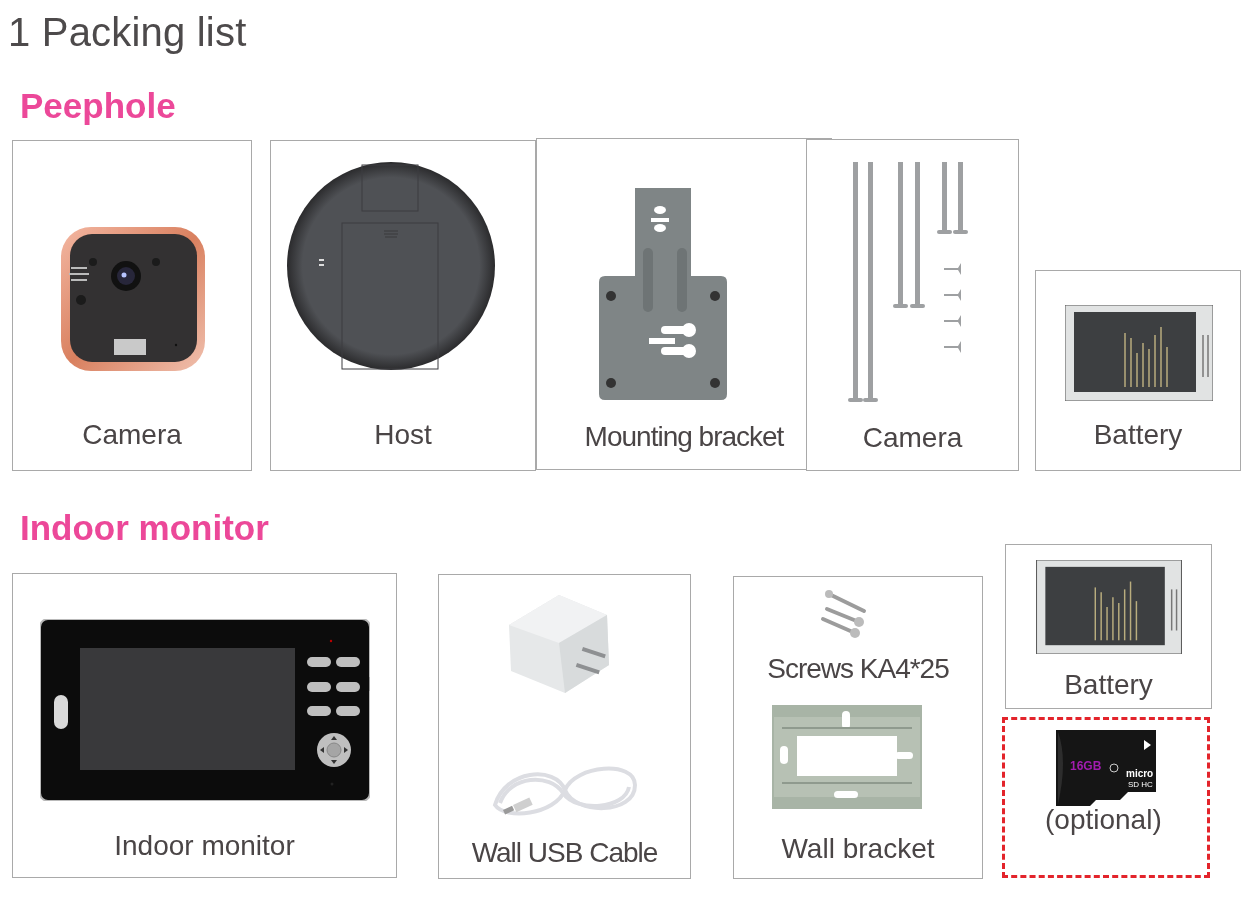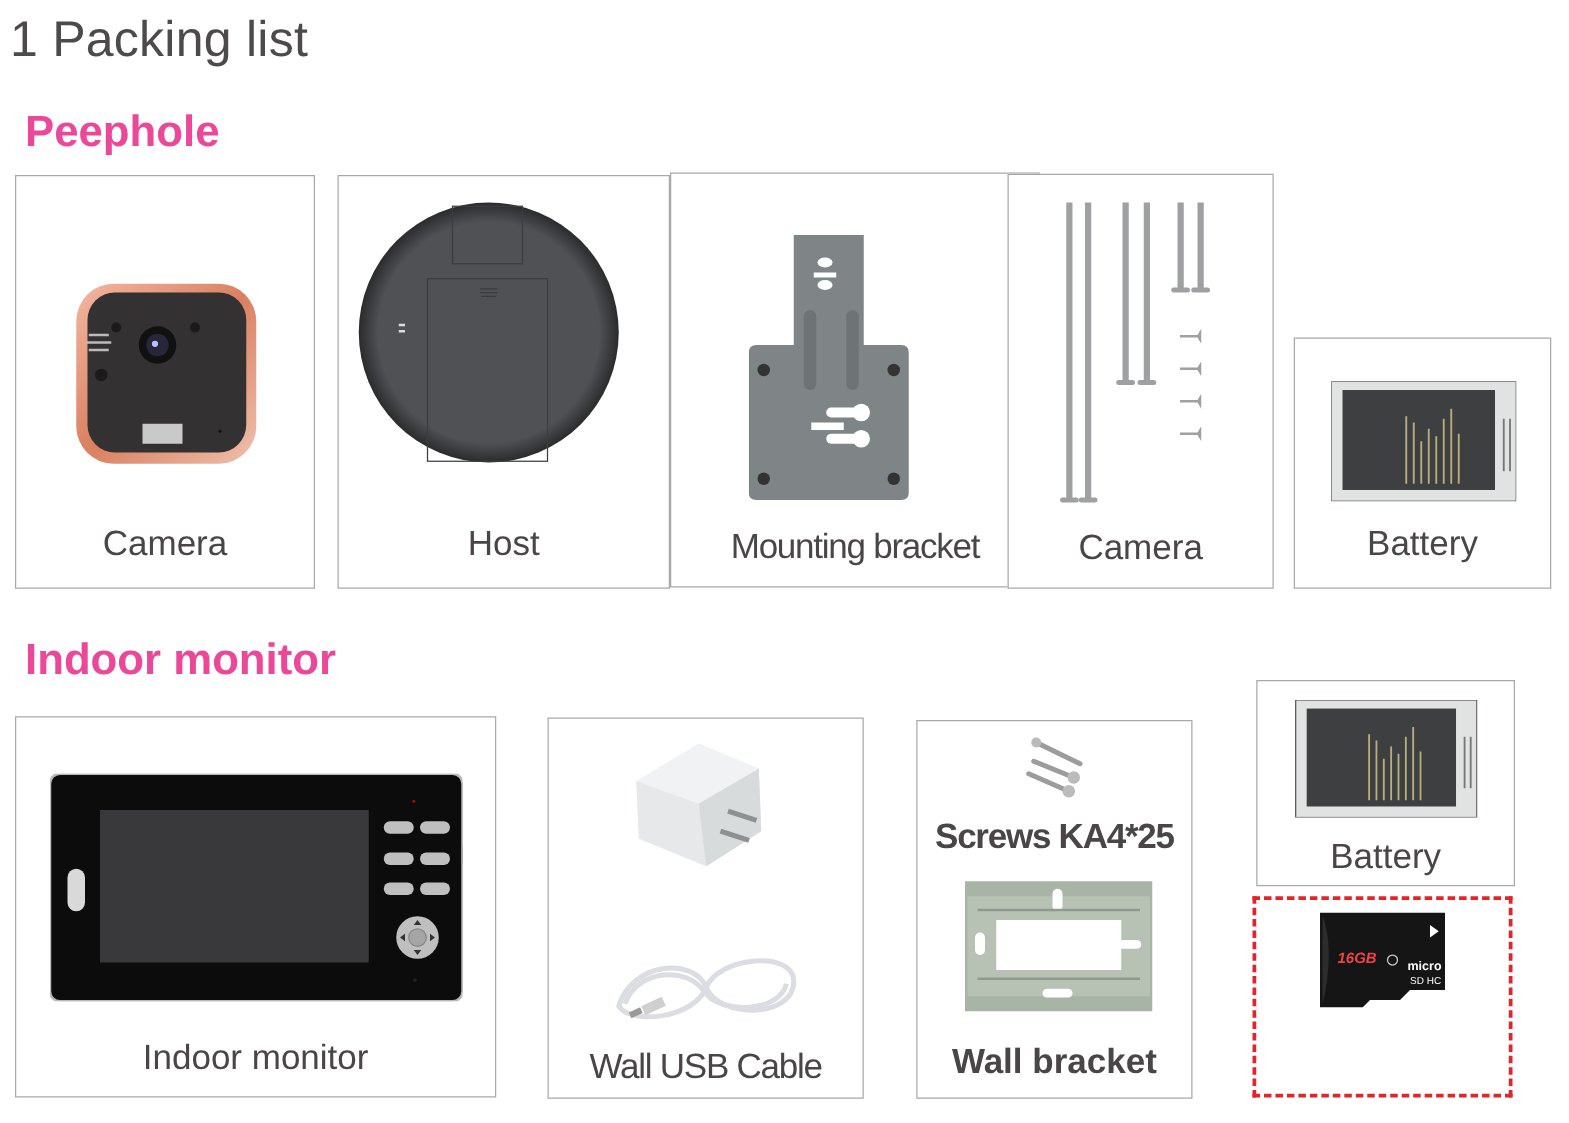--- a/index.html
+++ b/index.html
@@ -190,21 +190,21 @@
         <path d="M10 40 C20 5, 70 0, 80 25 C90 50, 150 50, 150 20 C150 -5, 90 0, 80 25 C70 50, 20 55, 10 40 Z"></path>
         <path d="M15 38 C25 10, 65 8, 78 28 C92 48, 140 44, 144 22"></path>
       </g>
       <rect x="28" y="40" width="18" height="8" fill="#cfcfcf" transform="rotate(-25 28 40)"></rect>
       <rect x="18" y="45" width="10" height="5" fill="#9a9a9a" transform="rotate(-25 18 45)"></rect>
     </svg>
   </div>
   <div class="label tight" style="top:262px;">Wall USB Cable</div>
 </div>
 
-<div class="box" style="left:733px; top:576px; width:221px; height:303px;font-weight:bold;">
+<div class="box" style="left:733px; top:576px; width:250px; height:303px;">
   <div class="pic" style="left:85px; top:12px;">
     <svg width="55" height="55" viewBox="0 0 55 55">
       <g stroke="#9c9c9c" stroke-width="4" stroke-linecap="round">
         <line x1="10" y1="5" x2="45" y2="22"></line>
         <line x1="8" y1="20" x2="40" y2="33"></line>
         <line x1="4" y1="30" x2="36" y2="44"></line>
       </g>
       <circle cx="40" cy="33" r="5" fill="#bbb"></circle>
         <circle cx="36" cy="44" r="5" fill="#bbb"></circle>
         <circle cx="10" cy="5" r="4" fill="#bbb"></circle>
@@ -250,19 +250,20 @@
 </div>
 
 <div class="box dashed" style="left:1002px; top:717px; width:208px; height:161px;">
   <div class="pic" style="left:51px; top:10px; width:100px; height:76px;">
     <svg width="100" height="76" viewBox="0 0 100 76">
       <path d="M0 0 H100 V62 H72 L64 70 H40 L34 76 H0 Z" fill="#151515"></path>
       <path d="M2 2 Q12 30 2 74 Z" fill="#2d2d2d"></path>
       <path d="M88 10 l7 5 l-7 5 z" fill="#fff"></path>
       <circle cx="58" cy="38" r="4" fill="none" stroke="#ccc" stroke-width="1"></circle>
     </svg>
-    <span style="position:absolute; left:14px; top:29px; font-size:12px; font-weight:bold; color:#ef4444;font-style:italic;">16GB</span>
+    <span style="position:absolute; left:14px; top:29px; font-size:12px; font-weight:bold; color:#a21caf;">16GB</span>
     <span style="position:absolute; left:70px; top:38px; font-size:10px; font-weight:bold; color:#fff;text-align:center;">micro</span>
     <span style="position:absolute; left:72px; top:50px; font-size:8px; color:#fff;">SD HC</span>
   </div>
   <div class="label" style="top:86px; left:40px; text-align:left; line-height:28px;">
+    <div>(optional)</div>
   </div>
 </div>
 
 </body></html>

